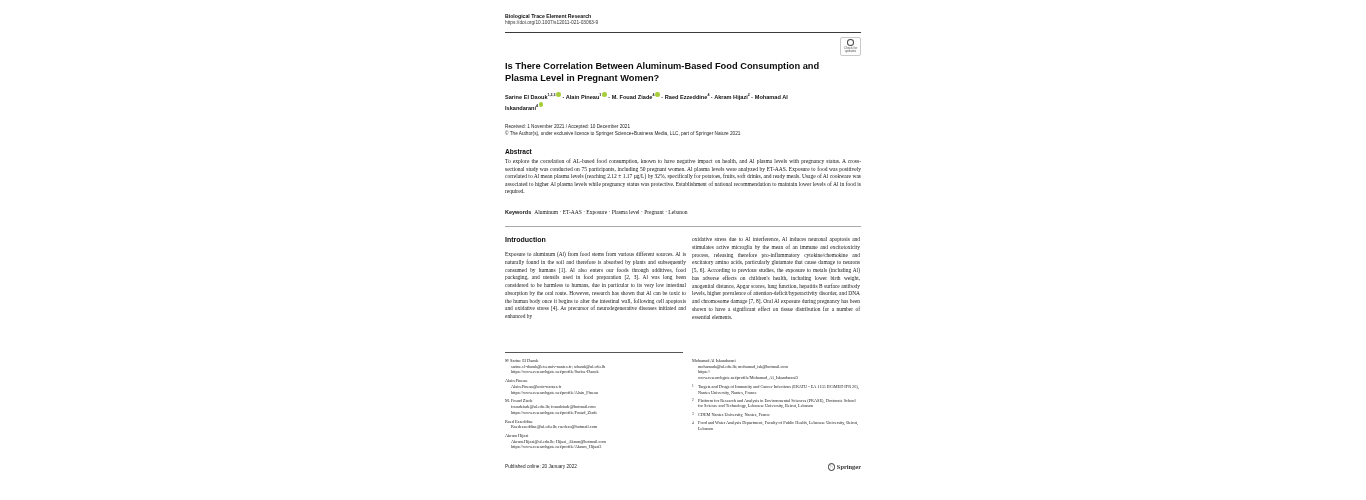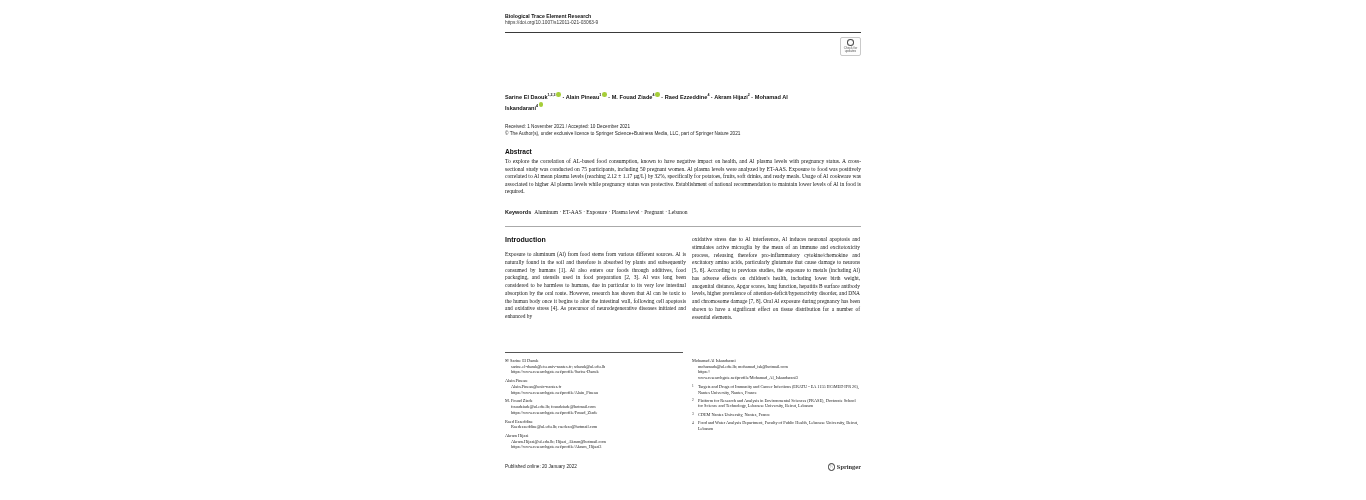--- a/index.html
+++ b/index.html
@@ -76,20 +76,21 @@
     <div id="journal-name">Biological Trace Element Research</div>
     <div id="journal-doi">https://doi.org/10.1007/s12011-021-03063-9</div>
   </div>
   <div id="head-rule"></div>
 
   <div id="check-badge">
     <div class="ring"></div>
     <div class="lbl">Check for updates</div>
   </div>
 
+  <div id="title">Is There Correlation Between Aluminum-Based Food Consumption and Plasma Level in Pregnant Women?</div>
 
   <div id="authors"><span>Sarine El Daouk<sup>1,2,3</sup><span class="orcid" style="background: rgb(166, 206, 57);"></span></span><span class="author-sep"> · </span><span>Alain Pineau<sup>1</sup><span class="orcid" style="background: rgb(166, 206, 57);"></span></span><span class="author-sep"> · </span><span>M. Fouad Ziade<sup>4</sup><span class="orcid" style="background: rgb(166, 206, 57);"></span></span><span class="author-sep"> · </span><span>Raed Ezzeddine<sup>4</sup></span><span class="author-sep"> · </span><span>Akram Hijazi<sup>2</sup></span><span class="author-sep"> · </span><span>Mohamad Al Iskandarani<sup>4</sup><span class="orcid" style="background: rgb(166, 206, 57);"></span></span></div>
 
   <div id="dates-block">
     <div>Received: 1 November 2021 / Accepted: 10 December 2021</div>
     <div>© The Author(s), under exclusive licence to Springer Science+Business Media, LLC, part of Springer Nature 2021</div>
   </div>
 
   <div id="abstract-heading">Abstract</div>
   <div id="abstract-text">To explore the correlation of AL-based food consumption, known to have negative impact on health, and Al plasma levels with pregnancy status. A cross-sectional study was conducted on 75 participants, including 50 pregnant women. Al plasma levels were analyzed by ET-AAS. Exposure to food was positively correlated to Al mean plasma levels (reaching 2.12 ± 1.17 µg/L) by 32%, specifically for potatoes, fruits, soft drinks, and ready meals. Usage of Al cookware was associated to higher Al plasma levels while pregnancy status was protective. Establishment of national recommendation to maintain lower levels of Al in food is required.</div>

